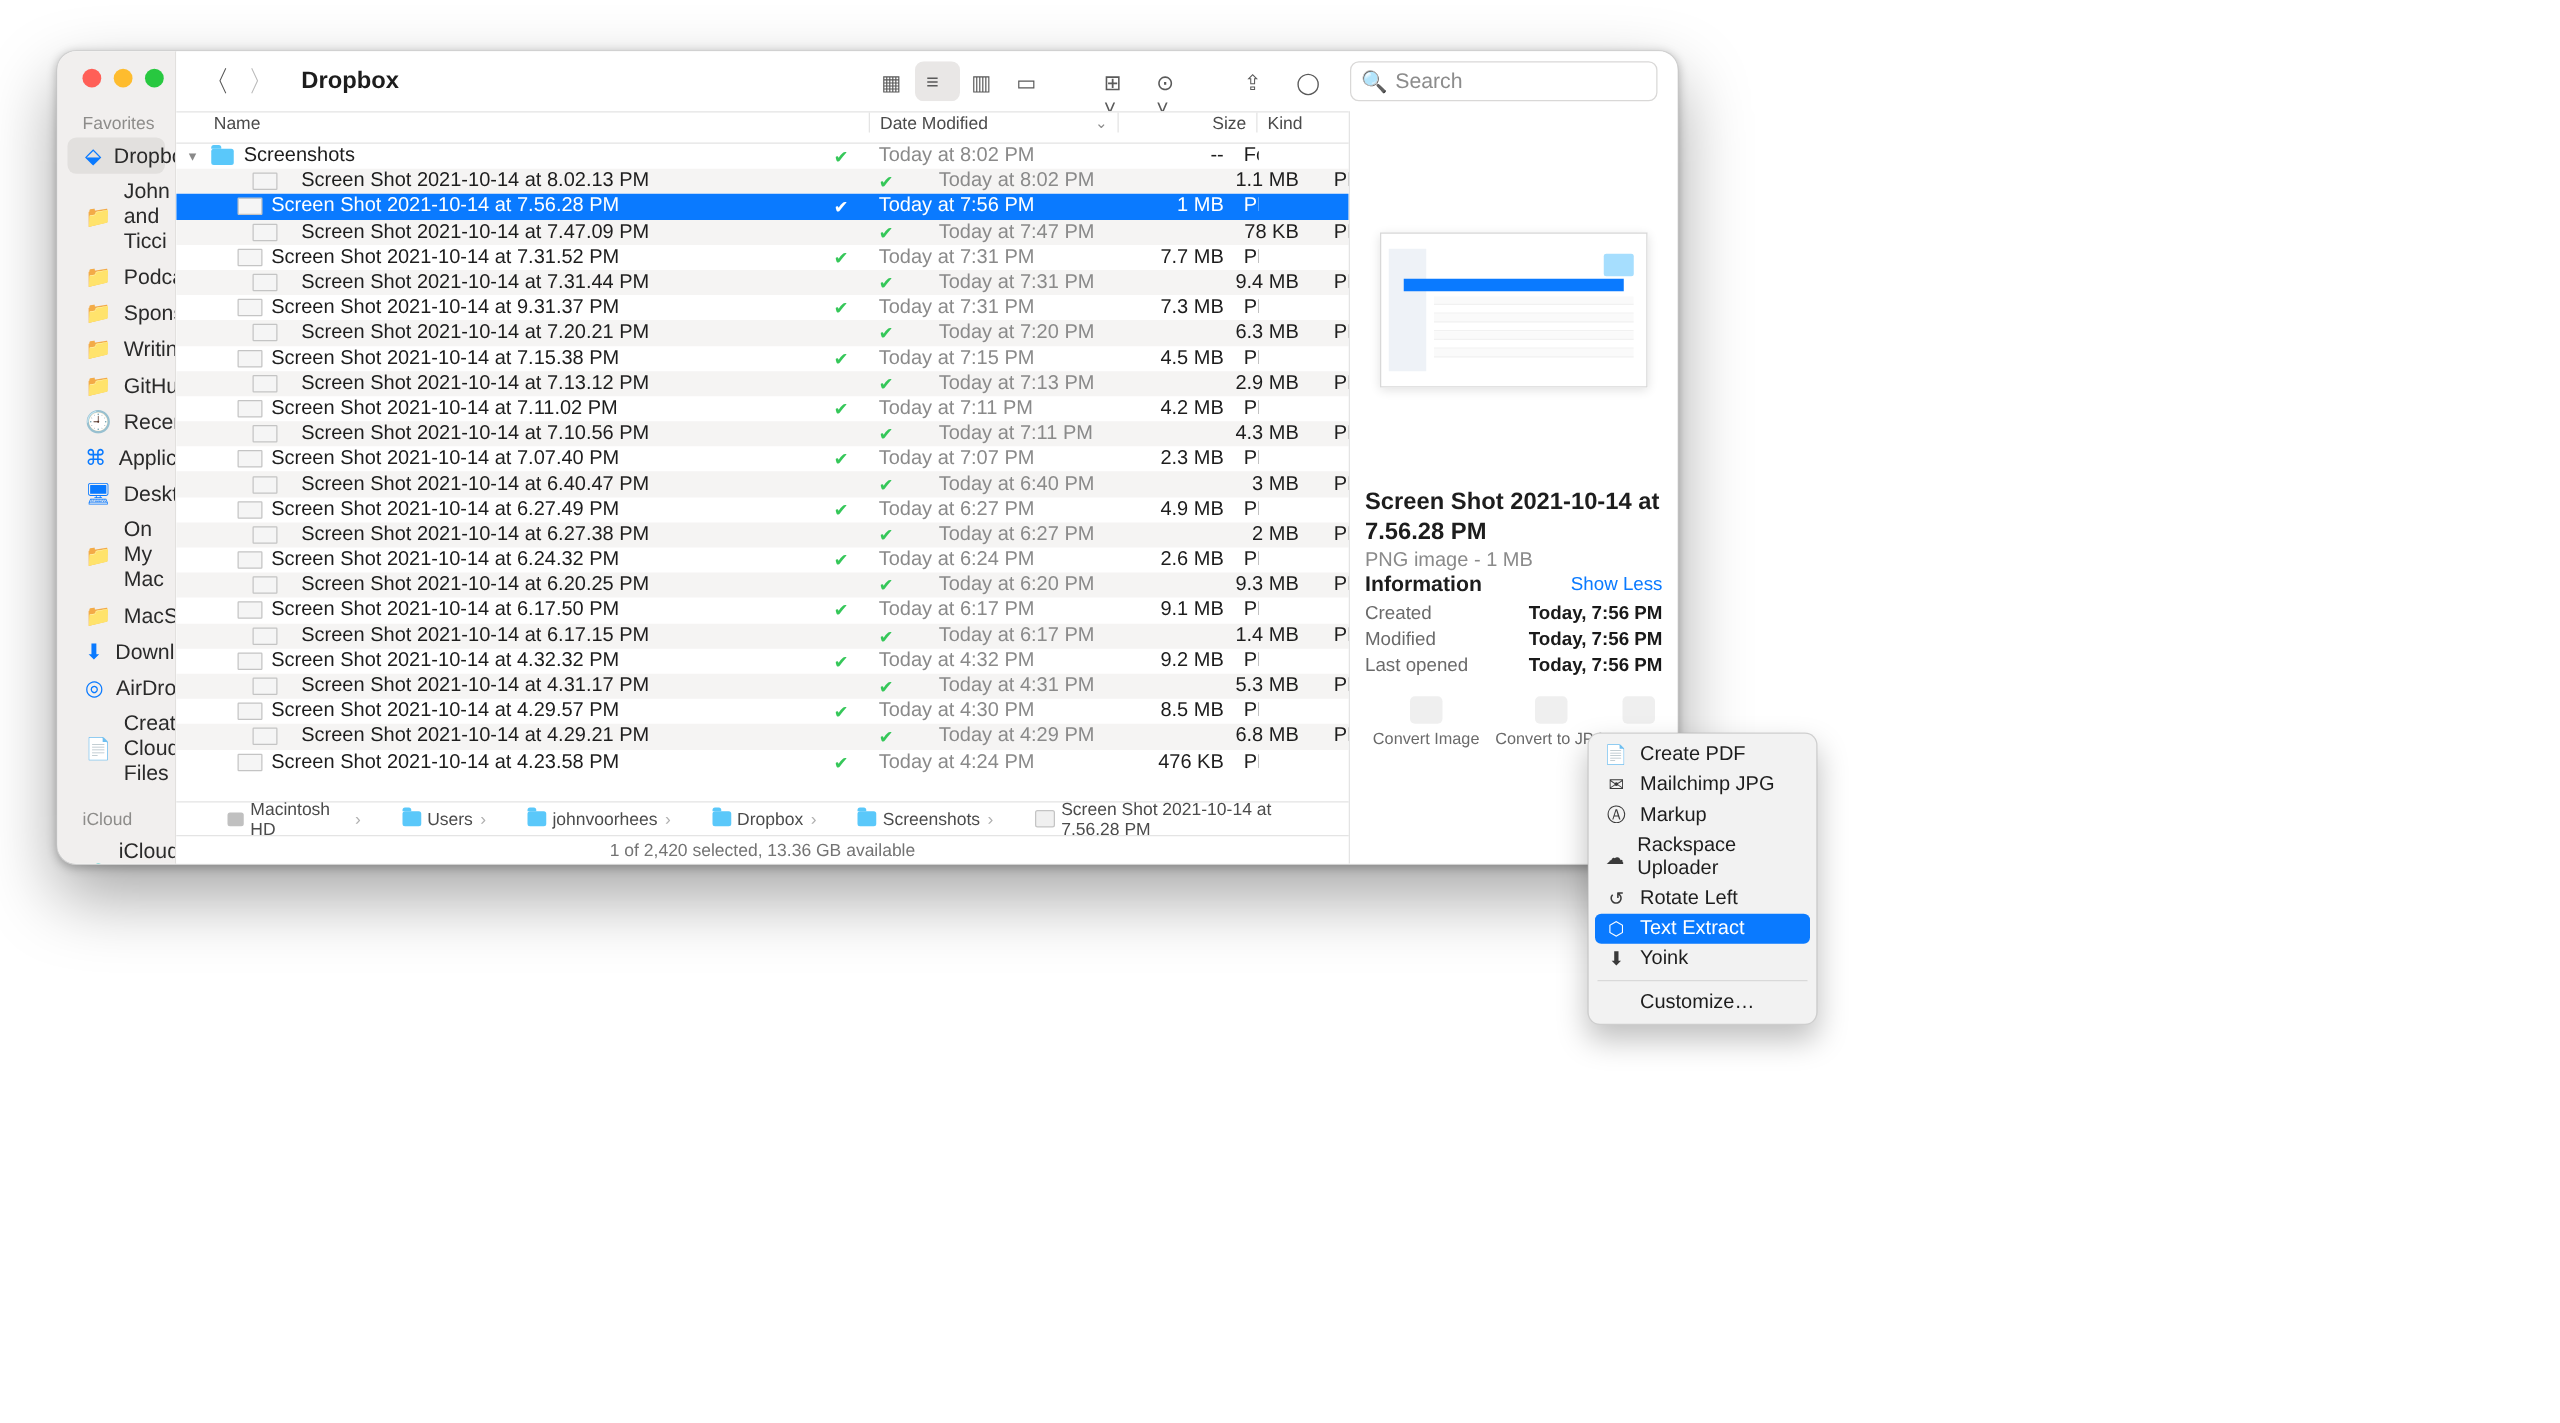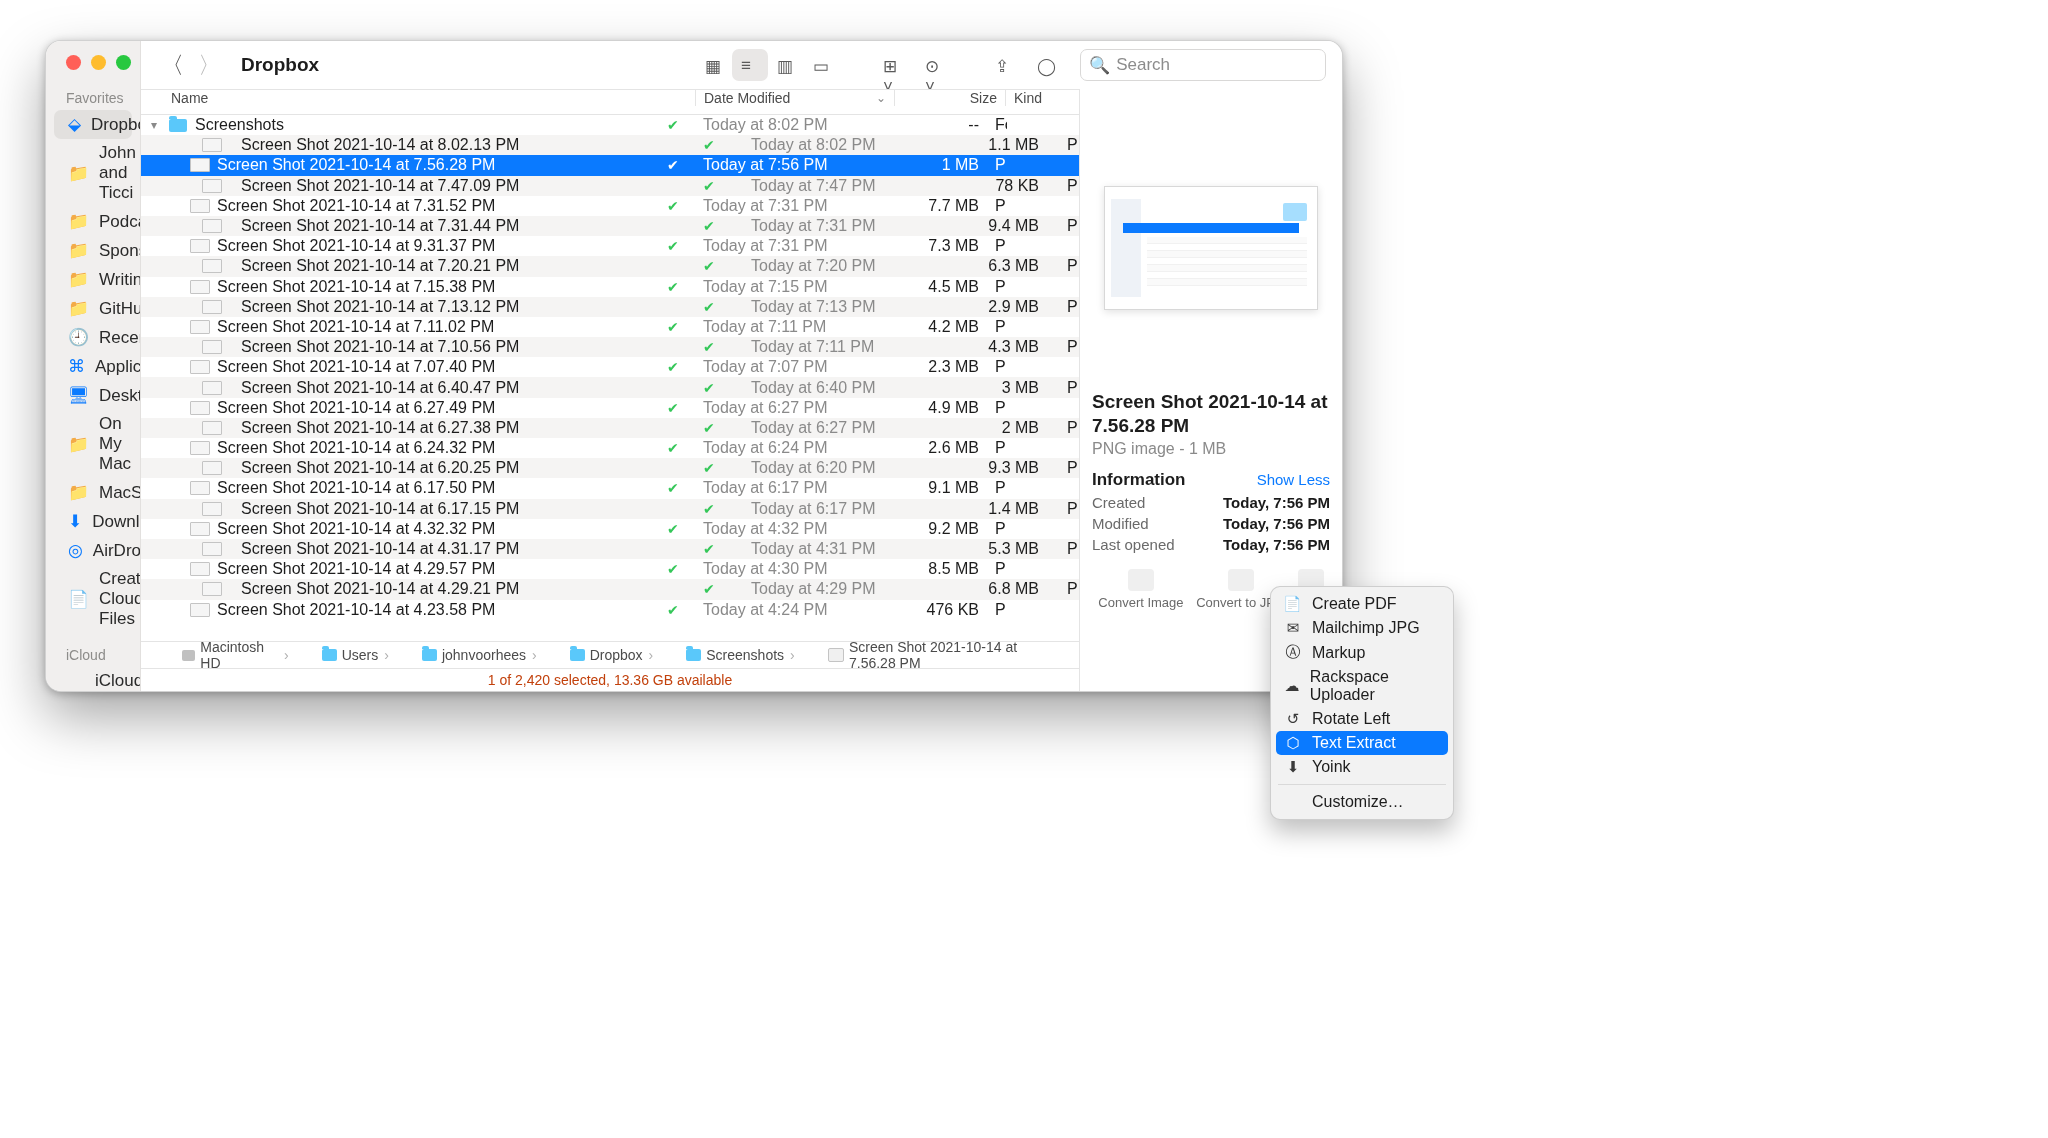--- a/index.html
+++ b/index.html
@@ -84,35 +84,35 @@
   .row.file-row { padding-left:22px;}
   .pathbar{ height:26px; border-top:1px solid #e4e4e4; display:flex; align-items:center; gap:6px; padding:0 14px; font-size:14px; color:#4b4b4b;}
   .pathbar .crumb{ display:flex; align-items:center; gap:5px;margin-left:27px;}
   .pathbar .sep{ color:#b0b0b0;}
   .pbicon{ width:15px;height:12px;background:#5ac8fa;border-radius:2px; position:relative;}
   .pbicon::before{content:"";position:absolute;top:-3px;left:0;width:7px;height:3px;background:#5ac8fa;border-radius:2px 2px 0 0;}
   .pbicon.hd{background:#c0c0c0;border-radius:2px;height:11px;}
   .pbicon.hd::before{display:none;}
   .pbicon.file{background:#f0f0f0;border:1px solid #c4c4c4;height:12px;width:16px;}
   .pbicon.file::before{display:none;}
-  .statusbar{ height:22px; border-top:1px solid #e4e4e4; font-size:14px; color:#c2410c; display:flex; align-items:center; justify-content:center;}
+  .statusbar{ height:22px; border-top:1px solid #e4e4e4; font-size:14px; color:#737373; display:flex; align-items:center; justify-content:center;}
   .preview{ width:238px; border-left:1px solid #e4e4e4; padding:12px; display:flex; flex-direction:column;}
   .pv-thumb{ height:125px; display:flex; align-items:center; justify-content:center; margin-top:84px;}
   .pv-thumb .img{ width:212px; height:122px; border:1px solid #d8d8d8; background:
     linear-gradient(#fff,#fff);
     box-shadow:0 2px 8px rgba(0,0,0,.12); position:relative;}
   .pv-thumb .img .blue{position:absolute; top:36px; left:18px; right:18px; height:10px; background:#0a7aff;}
   .pv-thumb .img .side{position:absolute; top:12px; bottom:12px; left:6px; width:30px; background:#eef2f7;}
   .pv-thumb .img .fldr{position:absolute; top:16px; right:10px; width:24px;height:18px;background:#a6defe;border-radius:2px;}
   .pv-thumb .img .rows{position:absolute; top:50px; left:42px; right:10px; bottom:12px;}
   .pv-thumb .img .rows .r{height:6px;border-bottom:1px solid #f1f1f1;}
   .pv-thumb .img .rows .r:nth-child(odd){background:#fafafa;}
   .pv-title{ font-weight:700; font-size:19px; margin-top:80px; line-height:1.25;}
   .pv-sub{ color:#8a8a8a; font-size:16px; margin-top:2px;}
-  .pv-info-hdr{ display:flex; justify-content:space-between; align-items:center; margin-top:12px;}
+  .pv-info-hdr{ display:flex; justify-content:space-between; align-items:center; }
   .pv-info-hdr .ih{font-weight:700;}
   .pv-info-hdr .more{ color:#0a7aff; font-size:15px; font-weight:500;}
   .pv-kv{ display:flex; justify-content:space-between; font-size:15px; color:#6a6a6a; margin-top:4px;}
   .pv-kv .v{ color:#1a1a1a; font-weight:600;}
   .pv-actions{ display:flex; justify-content:space-around; margin-top:16px; color:#6a6a6a; font-size:13px; text-align:center;}
   .pv-actions .pa .paicon{ width:26px;height:22px; margin:0 auto 4px; background:#efefef; border-radius:4px;}
 
   .context-menu{
     position:absolute;
     top: 586px; left: 1270px;

